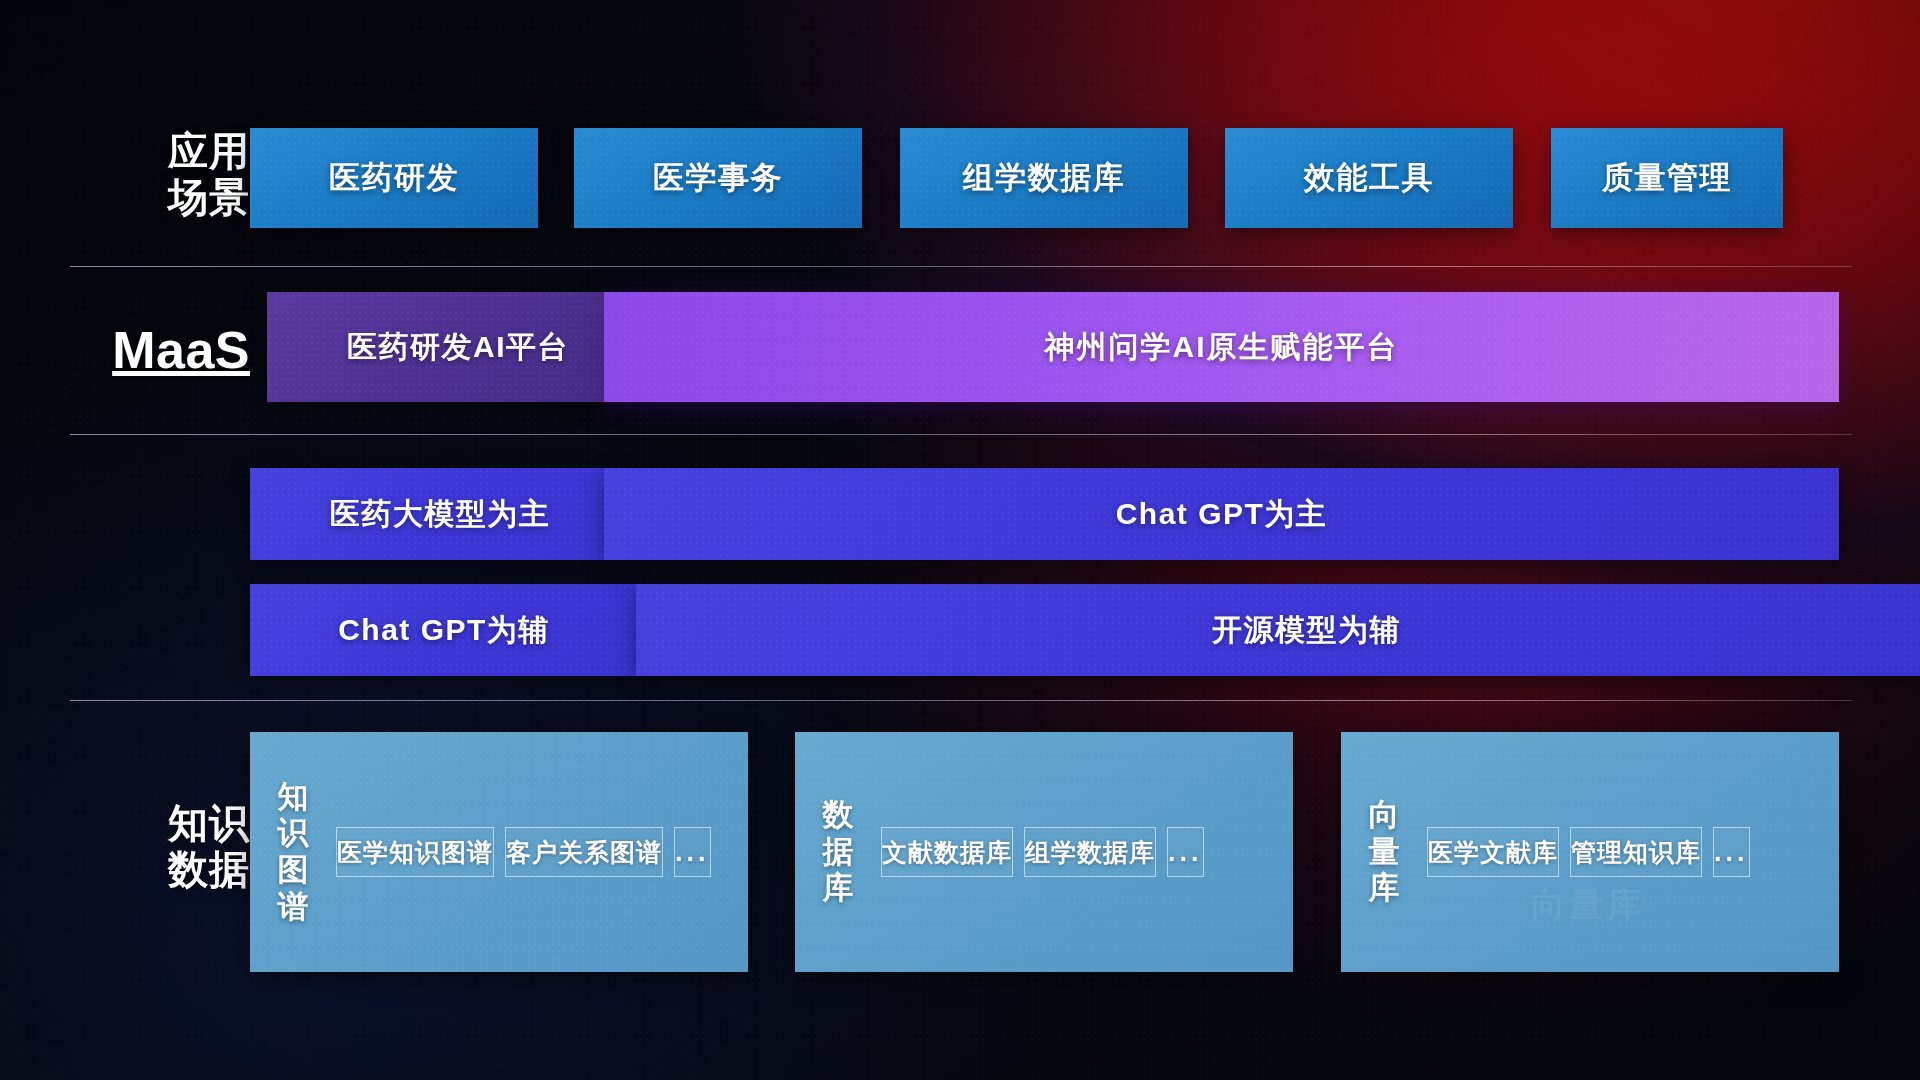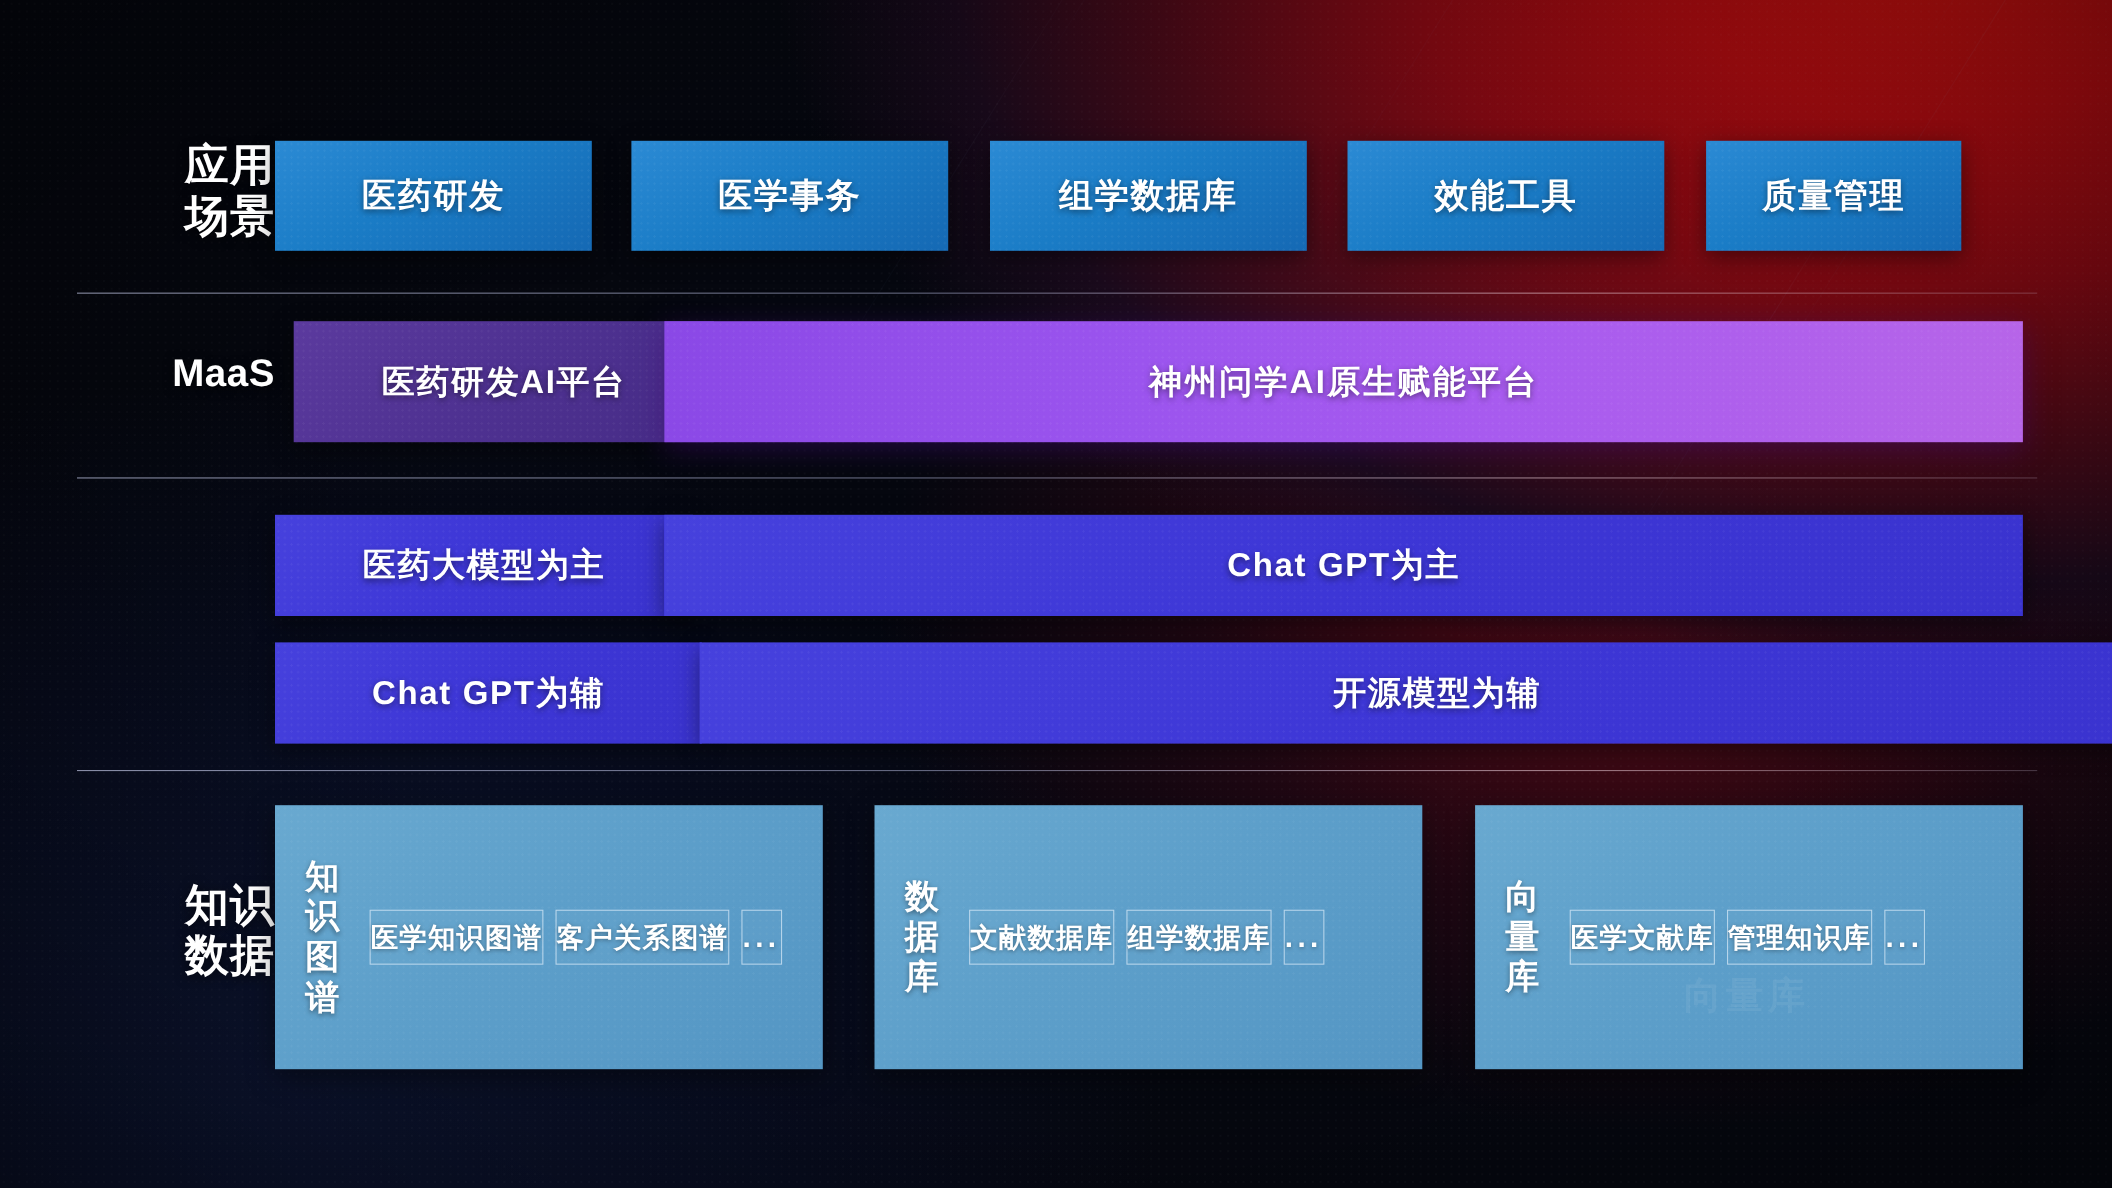--- a/index.html
+++ b/index.html
@@ -28,21 +28,21 @@
     background-size:7px 7px;opacity:.5;}
   .bg-vig{position:absolute;inset:0;
     background:radial-gradient(ellipse 1400px 900px at 50% 55%, rgba(0,0,0,0) 40%, rgba(0,0,0,.45) 100%);}
   .rowlabel{
     position:absolute;color:#ffffff;font-weight:bold;
     text-align:right;line-height:1.16;letter-spacing:1px;
     text-shadow:0 2px 10px rgba(0,0,0,.65);
     width:190px;left:60px;
   }
   .rowlabel.cn{font-size:40px;}
-  .rowlabel.en{font-size:35px;letter-spacing:.5px;}
+  .rowlabel.en{font-size:52px;letter-spacing:.5px;text-decoration:underline;}
 
   .divider{position:absolute;height:1px;left:70px;width:1782px;
     background:linear-gradient(90deg,rgba(190,195,225,.70) 0%,rgba(170,175,210,.55) 45%,rgba(230,200,210,.60) 75%,rgba(200,190,215,.25) 100%);}
 
   
   .card{
     display:flex;align-items:center;justify-content:center;
     color:#fff;font-weight:bold;text-align:center;
     position:absolute;box-sizing:border-box;
     text-shadow:0 2px 6px rgba(0,0,0,.45);

